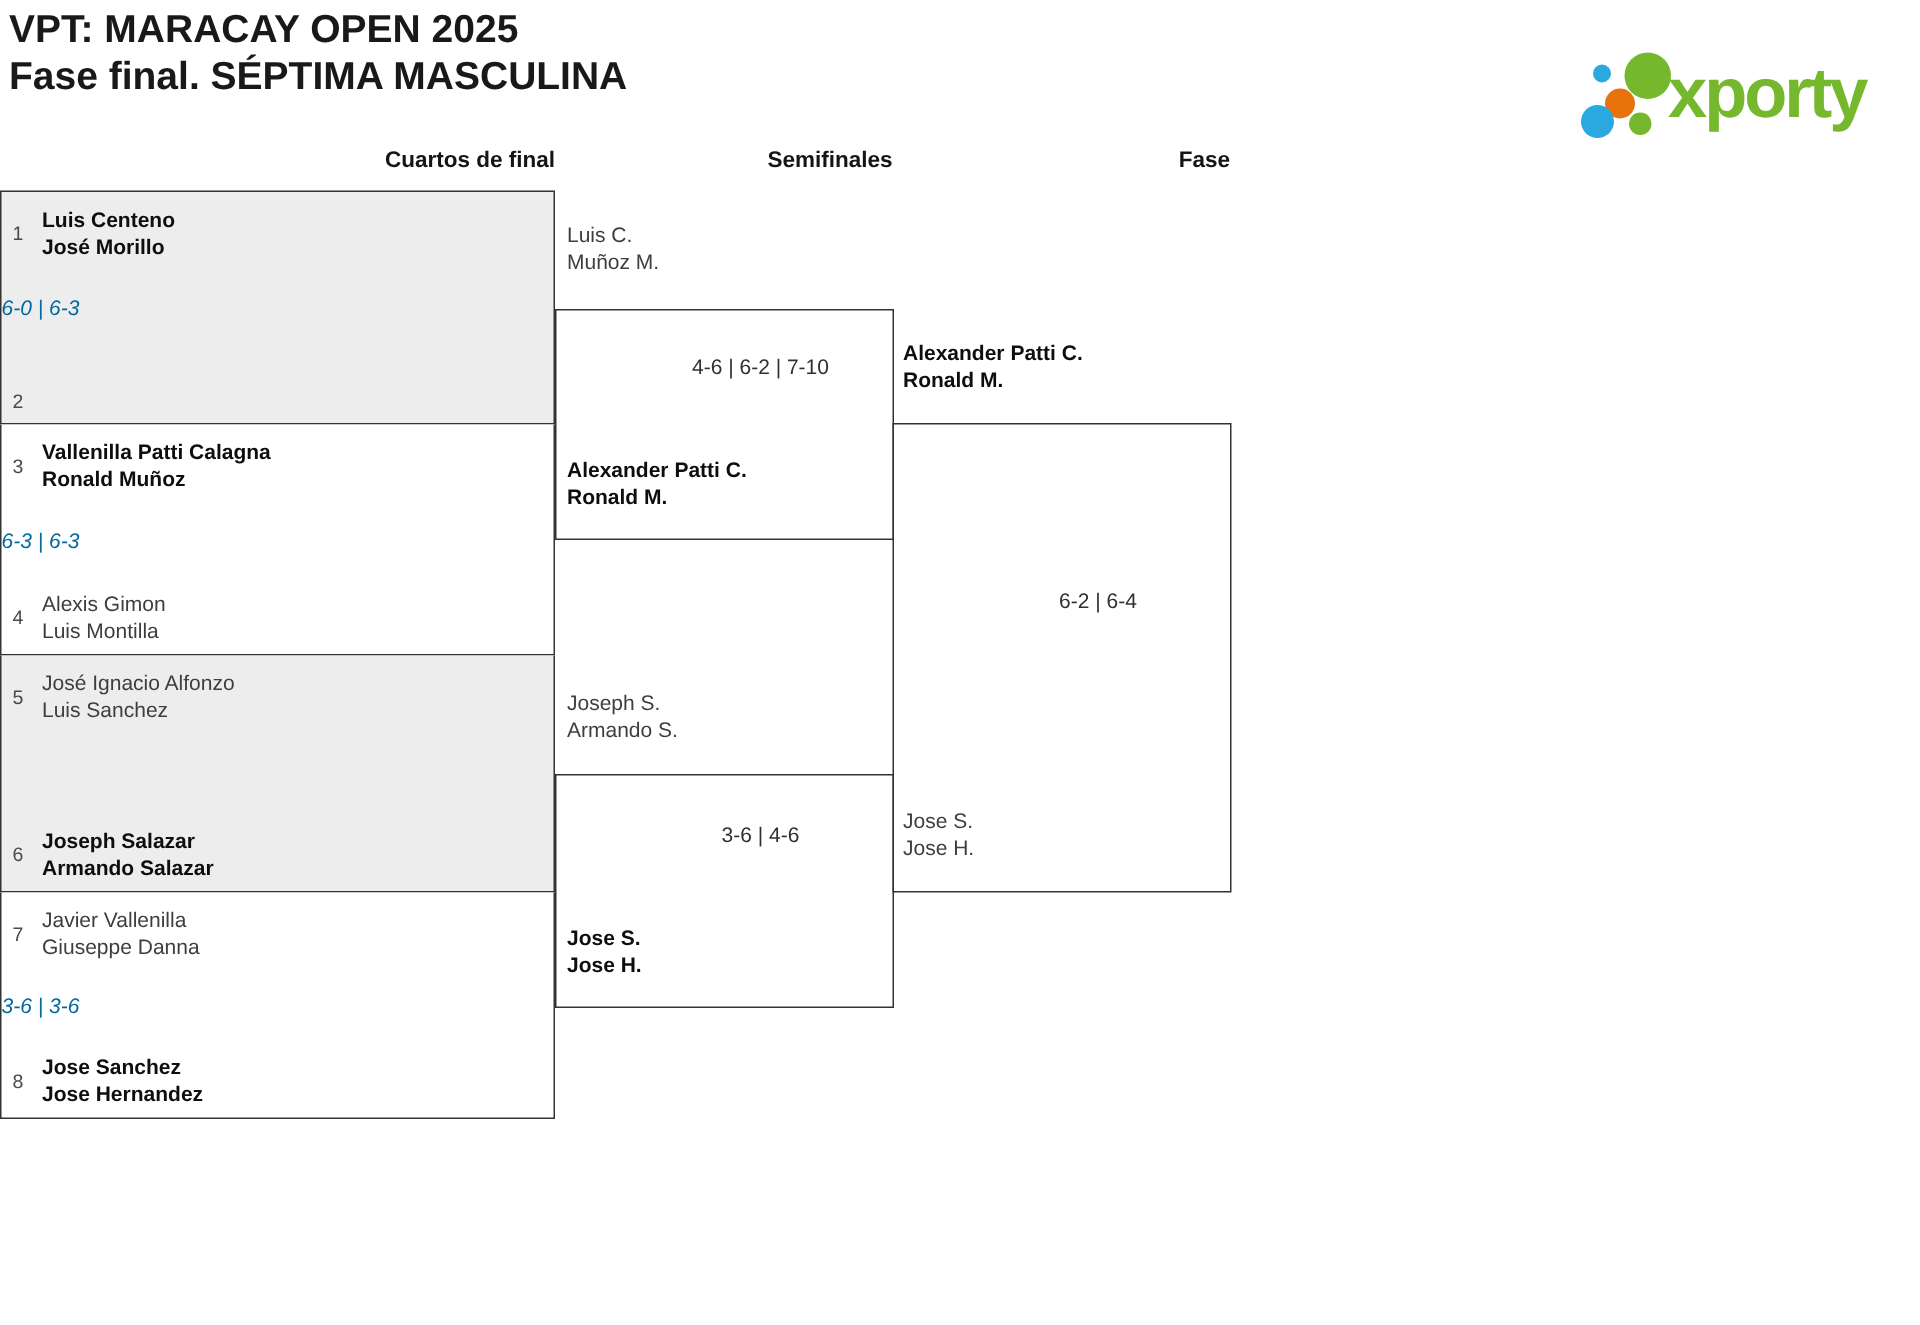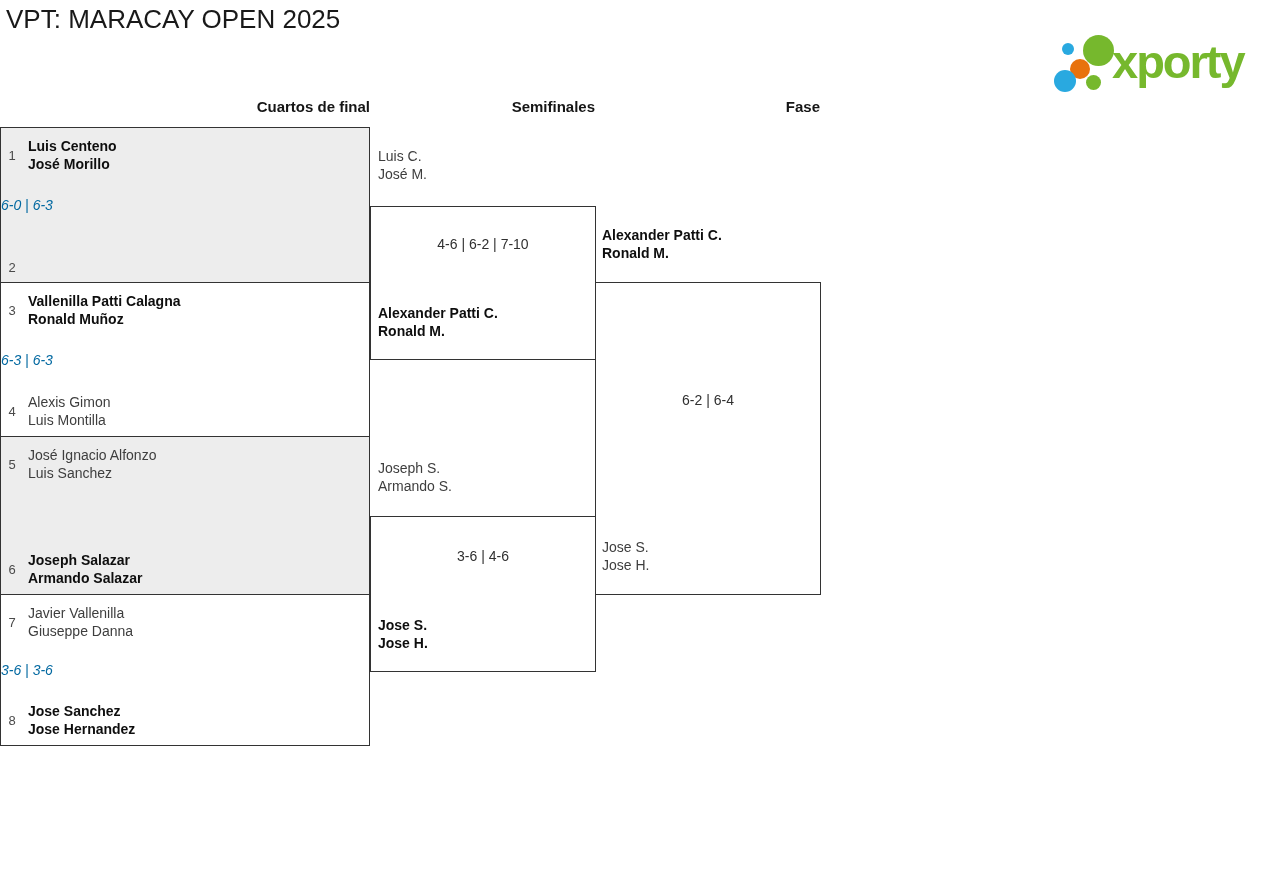--- a/index.html
+++ b/index.html
@@ -2,21 +2,21 @@
 <html><head>
 <meta charset="utf-8">
 <style>
   html,body{margin:0;padding:0;background:#fff;}
   .page{
     position:relative;width:1280px;height:883px;background:#ffffff;overflow:hidden;
     font-family:"Liberation Sans",sans-serif;color:#191919;
   }
   
   .title-block{position:absolute;left:6px;top:4px;}
-  .title-line{font-size:26px;font-weight:normal;line-height:31px;color:#191919;white-space:nowrap;}
+  .title-line{font-size:26px;font-weight:bold;line-height:31px;color:#191919;white-space:nowrap;}
   
   .logo{position:absolute;left:1050px;top:0;width:230px;height:75px;margin-top:29px;}
   .dot{position:absolute;border-radius:50%;}
   .dot-blue-sm{left:12px;top:14px;width:12px;height:12px;background:#29a9e0;}
   .dot-green-lg{left:33px;top:6px;width:31px;height:31px;background:#76b82d;}
   .dot-orange{left:20px;top:30px;width:20px;height:20px;background:#e8720c;}
   .dot-green-sm{left:36px;top:46px;width:15px;height:15px;background:#76b82d;}
   .dot-blue-lg{left:4px;top:41px;width:22px;height:22px;background:#29a9e0;}
   .logo-text{position:absolute;left:62px;top:4px;font-size:47px;line-height:58px;font-weight:bold;
     color:#76b82d;letter-spacing:-2px;}
@@ -48,32 +48,33 @@
   .score{position:absolute;left:0;right:0;top:50%;transform:translateY(-50%);
     font-size:14px;color:#0369a1;font-style:italic;}
   
   .team{position:absolute;font-size:14px;line-height:18px;}
   .t-sf1a{left:378px;top:147px;}
   .t-sf1b{left:378px;top:304px;}
   .t-sf2a{left:378px;top:459px;}
   .t-sf2b{left:378px;top:616px;}
   .t-fina{left:602px;top:226px;}
   .t-finb{left:602px;top:538px;}
-  .score-abs{position:absolute;text-align:center;font-size:14px;color:#303030;}
+  .score-abs{position:absolute;text-align:center;font-size:14px;color:#303030;margin-left:24px;}
   .s-sf1{left:371px;top:236px;width:224px;}
   .s-sf2{left:371px;top:548px;width:224px;}
   .s-fin{left:596px;top:392px;width:224px;}
 </style>
 </head>
 <body>
 
 <div class="page">
 
   <div class="title-block">
     <div class="title-line">VPT: MARACAY OPEN 2025</div>
+    <div class="title-line">Fase final. SÉPTIMA MASCULINA</div>
   </div>
 
   <div class="logo">
     <span class="dot dot-blue-sm"></span>
     <span class="dot dot-green-lg"></span>
     <span class="dot dot-orange"></span>
     <span class="dot dot-green-sm"></span>
     <span class="dot dot-blue-lg"></span>
     <span class="logo-text">xporty</span>
   </div>
@@ -148,21 +149,21 @@
       </div>
     </div>
   </div>
 
   <div class="box sf1"></div>
   <div class="box sf2"></div>
   <div class="box fin"></div>
 
   <div class="team l t-sf1a">
     <div>Luis C.</div>
-    <div>José M.</div>
+    <div>Muñoz M.</div>
   </div>
   <div class="score-abs s-sf1">4-6 | 6-2 | 7-10</div>
   <div class="team w t-sf1b">
     <div>Alexander Patti C.</div>
     <div>Ronald M.</div>
   </div>
 
   <div class="team l t-sf2a">
     <div>Joseph S.</div>
     <div>Armando S.</div>

